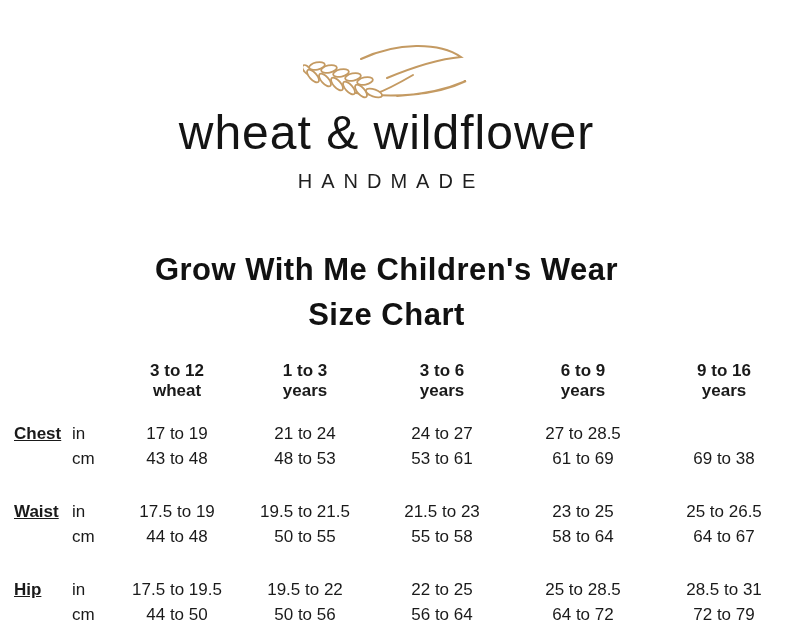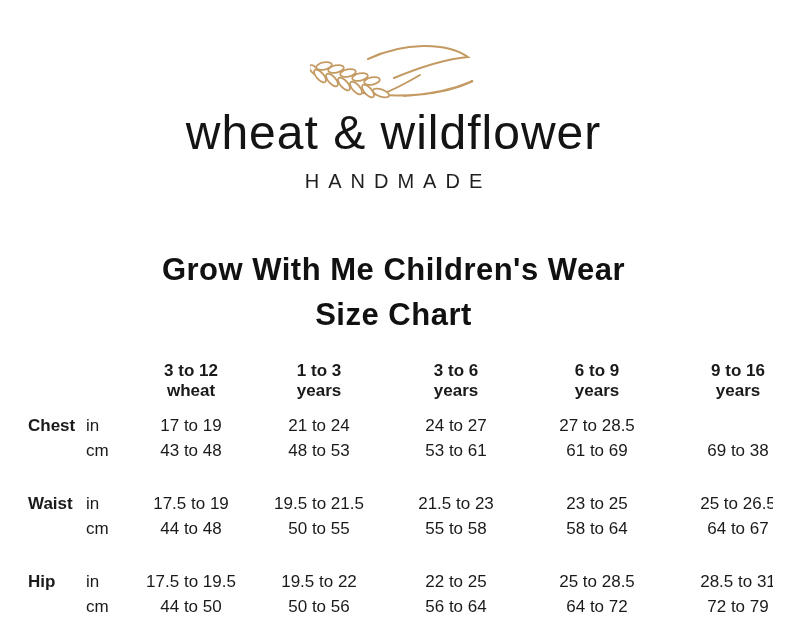--- a/index.html
+++ b/index.html
@@ -1,28 +1,28 @@
 <!DOCTYPE html>
 <html><head>
 <meta charset="utf-8">
 <style>
   html,body{margin:0;padding:0;background:#ffffff;}
   body{font-family:"Liberation Sans",sans-serif;color:#1a1a1a;}
-  .page{width:773px;height:640px;overflow:hidden;box-sizing:border-box;padding-top:40px;background:#fff;padding-left:14px;}
+  .page{width:773px;height:640px;overflow:hidden;box-sizing:border-box;padding-top:40px;background:#fff;}
   .wheat{display:block;margin:0 auto;}
   .logo{text-align:center;font-size:48px;letter-spacing:1px;color:#141414;margin-top:2px;line-height:1.12;}
   .tagline{text-align:center;font-size:20px;letter-spacing:9px;text-indent:9px;margin-top:10px;color:#1f1f1f;}
   .title{margin:54px 0 0;text-align:center;font-size:31px;line-height:45px;font-weight:bold;letter-spacing:.5px;color:#111;}
   .chart{margin-top:24px;padding-left:14px;}
   .trow{display:grid;grid-template-columns:56px 46px 122px 134px 140px 142px 140px;}
   .c{font-size:17px;line-height:25px;}
-  .thead{margin-bottom:12px;}
+  .thead{margin-bottom:20px;}
   .thead .c{font-weight:bold;text-align:center;line-height:20px;}
   .group{margin-bottom:28px;}
-  .label{font-weight:bold;}
+  .label{font-weight:bold;text-decoration:underline;}
   .val{text-align:center;}
   .unit{padding-left:2px;}
 </style>
 </head>
 <body>
 
 <div class="page">
 
   <svg class="wheat" width="168" height="64" viewBox="0 0 168 64">
     <g fill="none" stroke="#C49A62" stroke-width="2" stroke-linecap="round">

